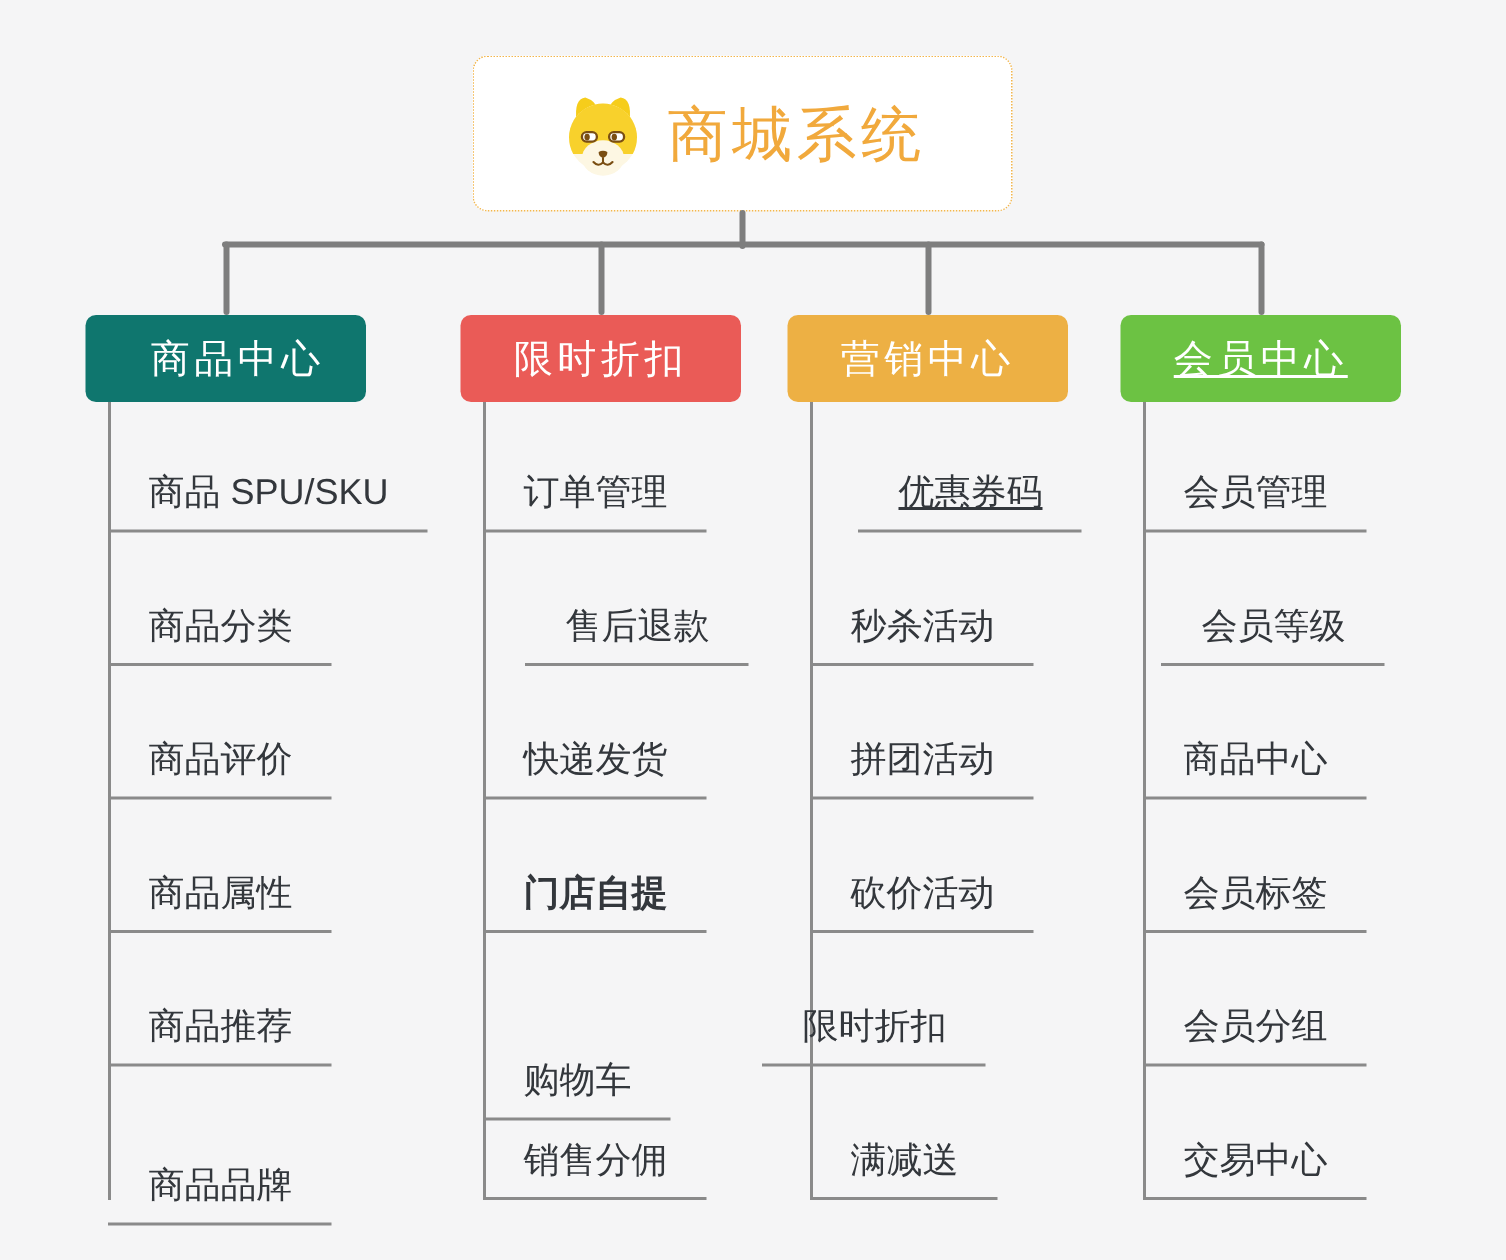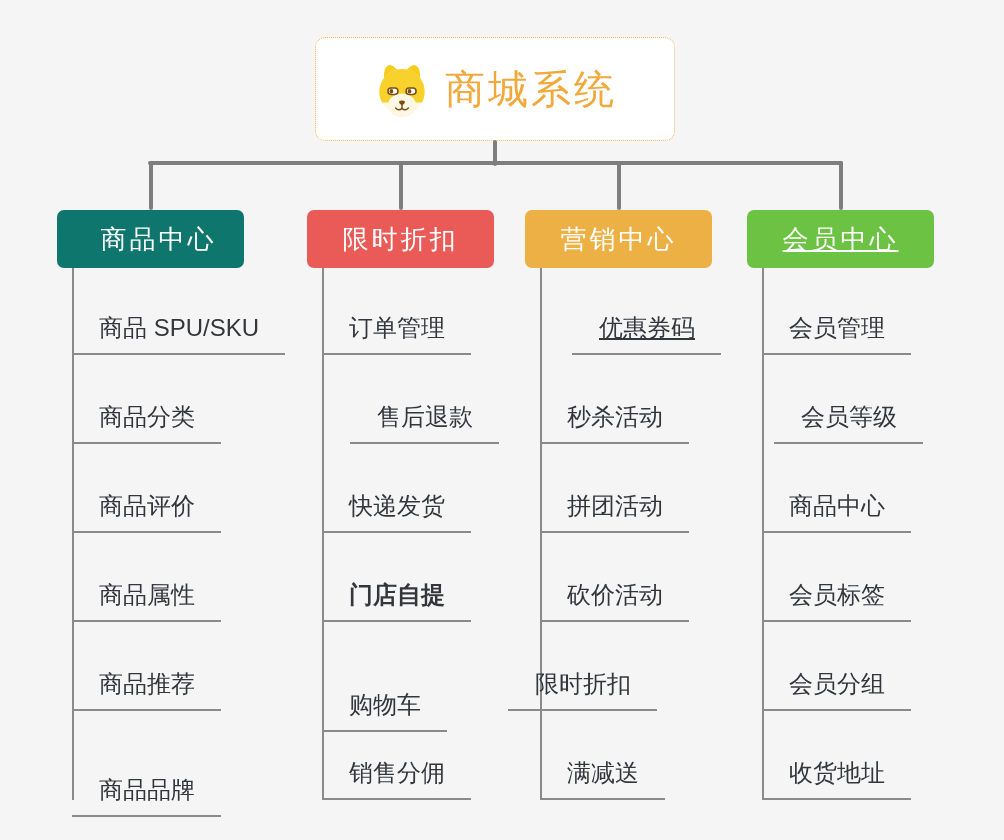--- a/index.html
+++ b/index.html
@@ -84,35 +84,35 @@
       <div class="leaf" style="left: 72px; top: 622px;">商品属性</div>
       <div class="leaf" style="left: 72px; top: 711px;">商品推荐</div>
       <div class="leaf" style="left: 72px; top: 800px; margin-top: 17px;">商品品牌</div>
       <div class="vline" style="left: 398.5px; top: 161px; width: 4px; height: 49px;"></div>
       <div class="branch-box" style="left: 307px; top: 210px; background: rgb(234, 91, 87);">限时折扣</div>
       <div class="trunk" style="left: 322px; top: 268px; height: 532px;"></div>
       <div class="leaf" style="left: 322px; top: 355px;">订单管理</div>
       <div class="leaf" style="left: 322px; top: 444px; margin-left: 28px;">售后退款</div>
       <div class="leaf" style="left: 322px; top: 533px;">快递发货</div>
       <div class="leaf" style="left: 322px; top: 622px; font-weight: bold;">门店自提</div>
-      <div class="leaf" style="left: 322px; top: 732px;">购物车</div>
+      <div class="leaf" style="left: 322px; top: 747px;">购物车</div>
       <div class="leaf" style="left: 322px; top: 800px;">销售分佣</div>
       <div class="vline" style="left: 616.5px; top: 161px; width: 4px; height: 49px;"></div>
       <div class="branch-box" style="left: 525px; top: 210px; background: rgb(237, 176, 68);">营销中心</div>
       <div class="trunk" style="left: 540px; top: 268px; height: 532px;"></div>
       <div class="leaf" style="left: 572px; top: 355px; text-decoration: underline;">优惠券码</div>
       <div class="leaf" style="left: 540px; top: 444px;">秒杀活动</div>
       <div class="leaf" style="left: 540px; top: 533px;">拼团活动</div>
       <div class="leaf" style="left: 540px; top: 622px; text-align: center;">砍价活动</div>
       <div class="leaf" style="left: 508px; top: 711px;">限时折扣</div>
       <div class="leaf" style="left: 540px; top: 800px;">满减送</div>
       <div class="vline" style="left: 838.5px; top: 161px; width: 4px; height: 49px;"></div>
       <div class="branch-box" style="left: 747px; top: 210px; background: rgb(108, 194, 67); text-decoration: underline;">会员中心</div>
       <div class="trunk" style="left: 762px; top: 268px; height: 532px;"></div>
       <div class="leaf" style="left: 762px; top: 355px;">会员管理</div>
       <div class="leaf" style="left: 762px; top: 444px; margin-left: 12px;">会员等级</div>
       <div class="leaf" style="left: 762px; top: 533px;">商品中心</div>
       <div class="leaf" style="left: 762px; top: 622px;">会员标签</div>
       <div class="leaf" style="left: 762px; top: 711px;">会员分组</div>
-      <div class="leaf" style="left: 762px; top: 800px;">收货地址</div>
+      <div class="leaf" style="left: 762px; top: 800px;">交易中心</div>
     </div>
 
 </div>
 
 </body></html>

